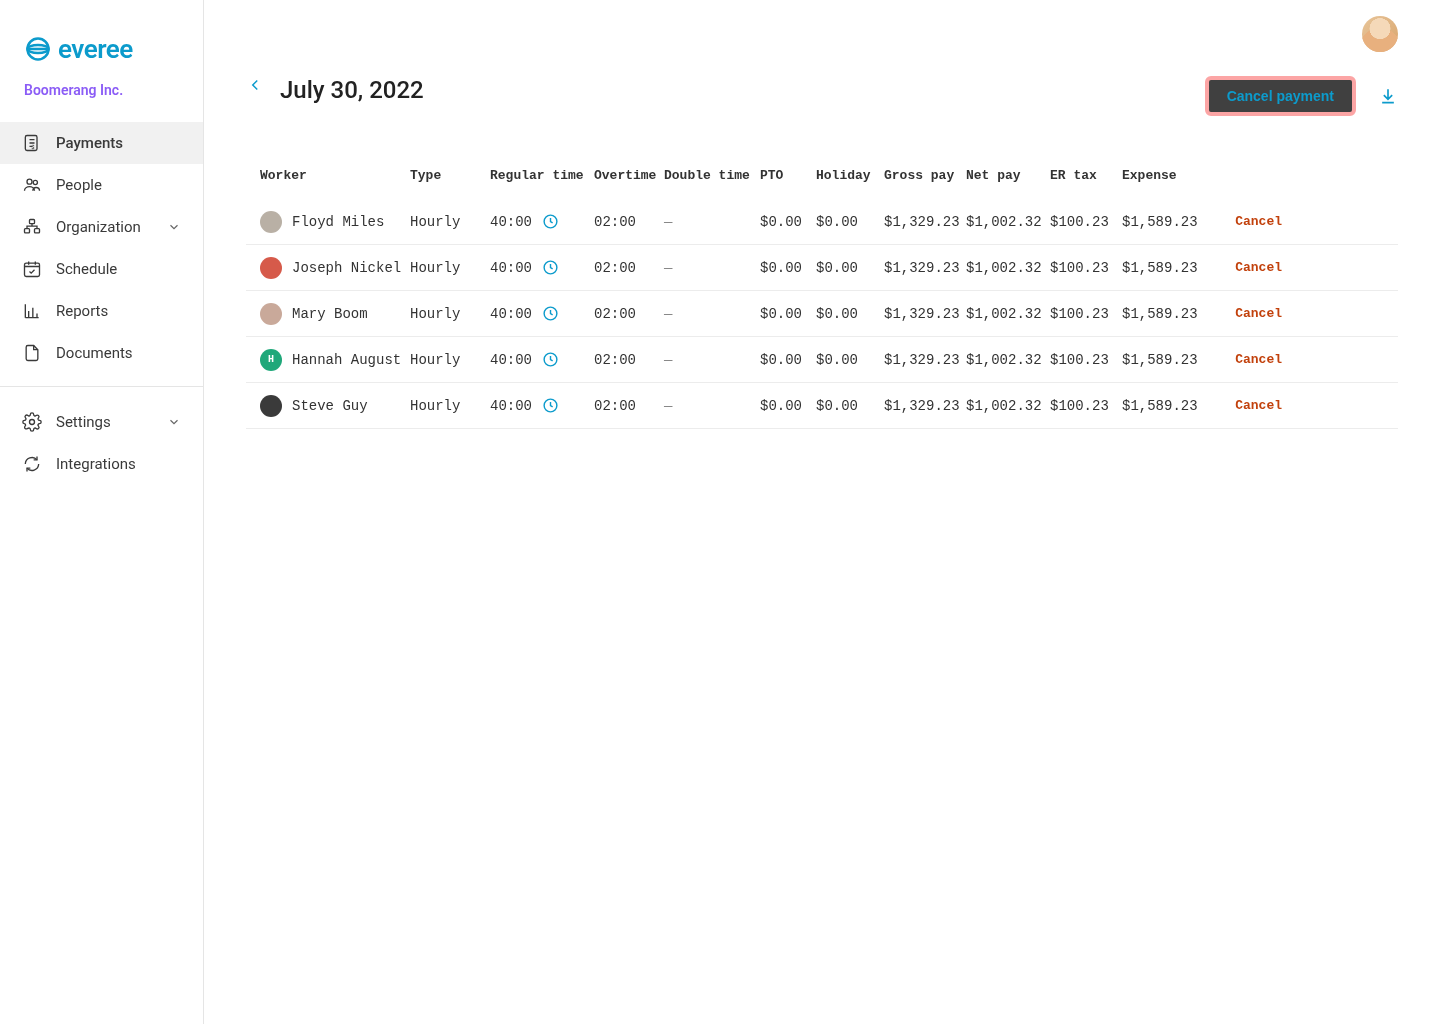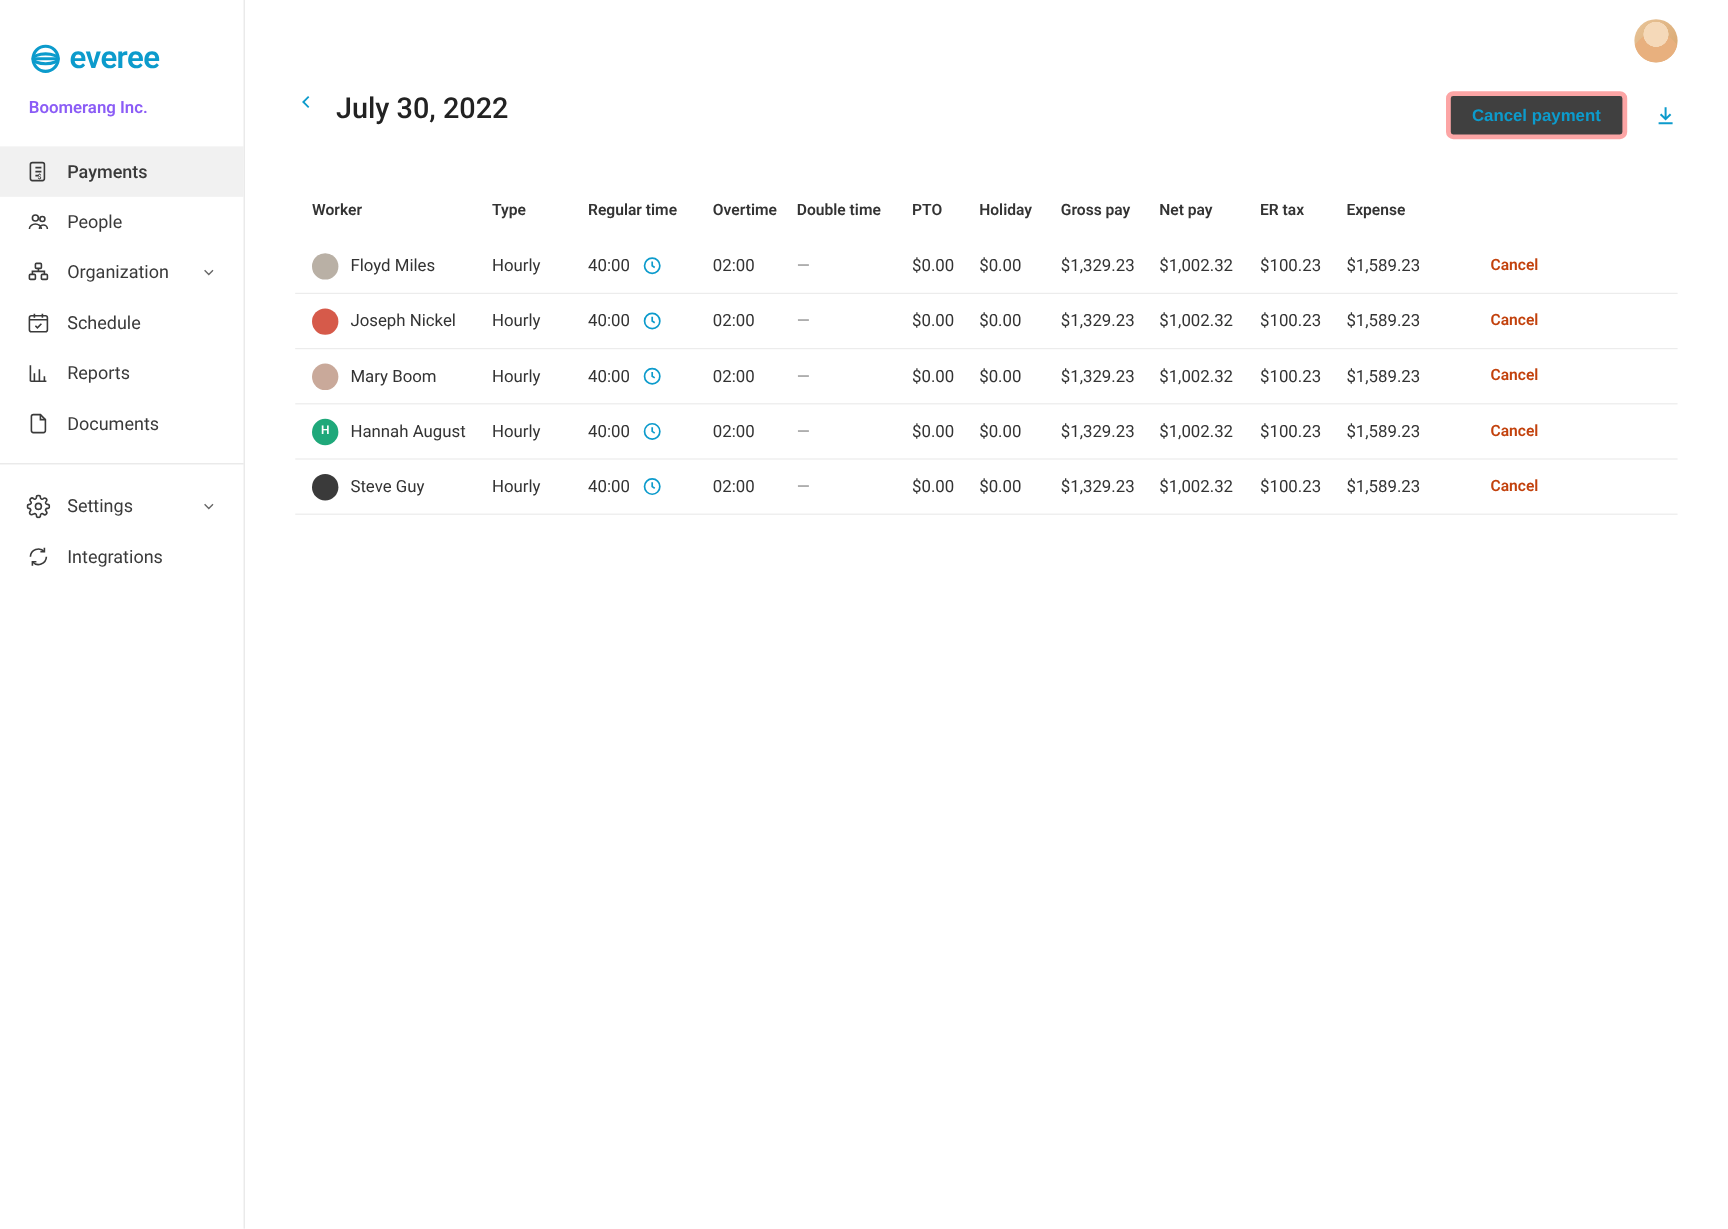--- a/index.html
+++ b/index.html
@@ -27,21 +27,21 @@
 
 .header-row { display: flex; align-items: flex-start; margin-top: 56px; }
 .back-btn { color: #0c9bcc; cursor: pointer; padding-right: 16px; display:flex; align-items:center; }
 .page-title { font-size: 24px; font-weight: 500; color: #222; }
 .header-actions { margin-left: auto; display: flex; align-items: center; gap: 22px; }
 .btn-outline { border: 4px solid #fca5a5; color: #0c9bcc; background: #404040; border-radius: 6px; padding: 8px 18px; font-size: 14px; font-weight: 600; cursor: pointer; }
 .download-btn { color: #0c9bcc; cursor: pointer; display:flex; }
 
 
 .table-wrap { margin-top: 52px; }
-.thead, .trow { display: grid; grid-template-columns: 150px 80px 104px 70px 96px 56px 68px 82px 84px 72px 90px 70px; gap: 0; align-items: center; padding: 0 14px; }
+.thead, .trow { display: grid; grid-template-columns: 150px 80px 104px 70px 96px 56px 68px 82px 84px 72px 90px 70px; gap: 0; align-items: center; padding: 0 14px; font-family: Liberation Mono, monospace; }
 .thead { font-size: 13px; font-weight: 600; color: #333; padding-bottom: 16px; }
 .trow { height: 46px; border-bottom: 1px solid #ececec; font-size: 14px; color: #333; }
 .thead > div, .trow > div { white-space: nowrap; }
 .worker-cell { display: flex; align-items: center; gap: 10px; }
 .av { width: 22px; height: 22px; border-radius: 50%; flex:0 0 22px; display:flex;align-items:center;justify-content:center;font-size:10px;font-weight:600;color:#fff; }
 .regtime-cell { display: flex; align-items: center; gap: 10px; }
 .clock-ico { color: #0c9bcc; display:flex; }
 .dash { color: #888; }
 .cancel-link { color: #c2410c; font-size: 13px; font-weight: 600; cursor: pointer; text-align: right; }
 .num { text-align: left; }

